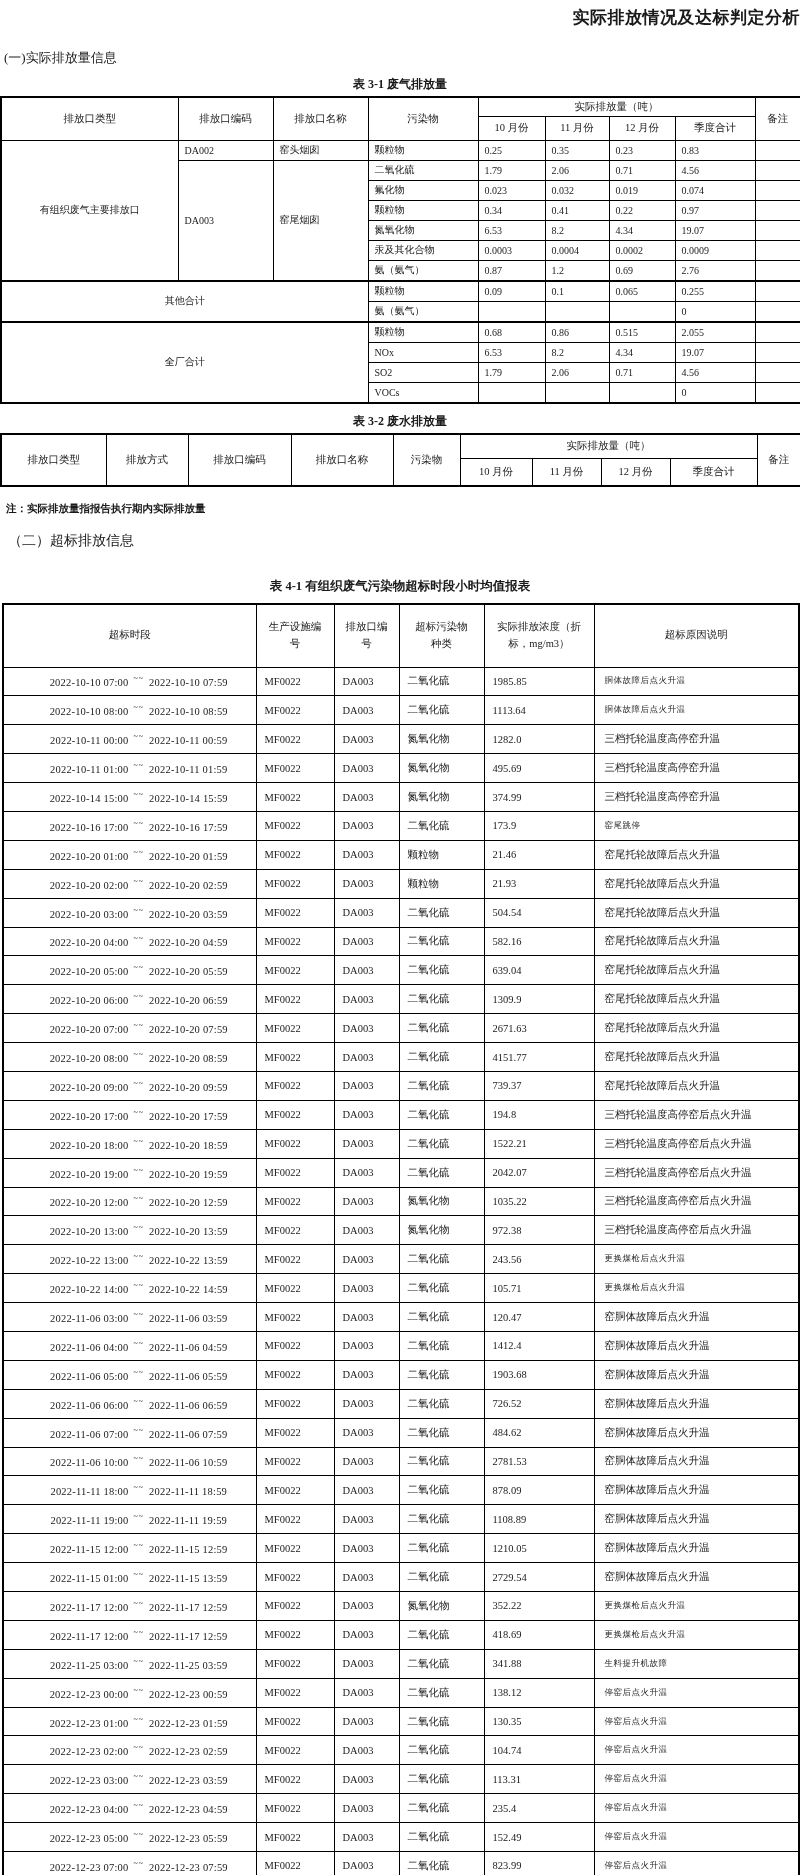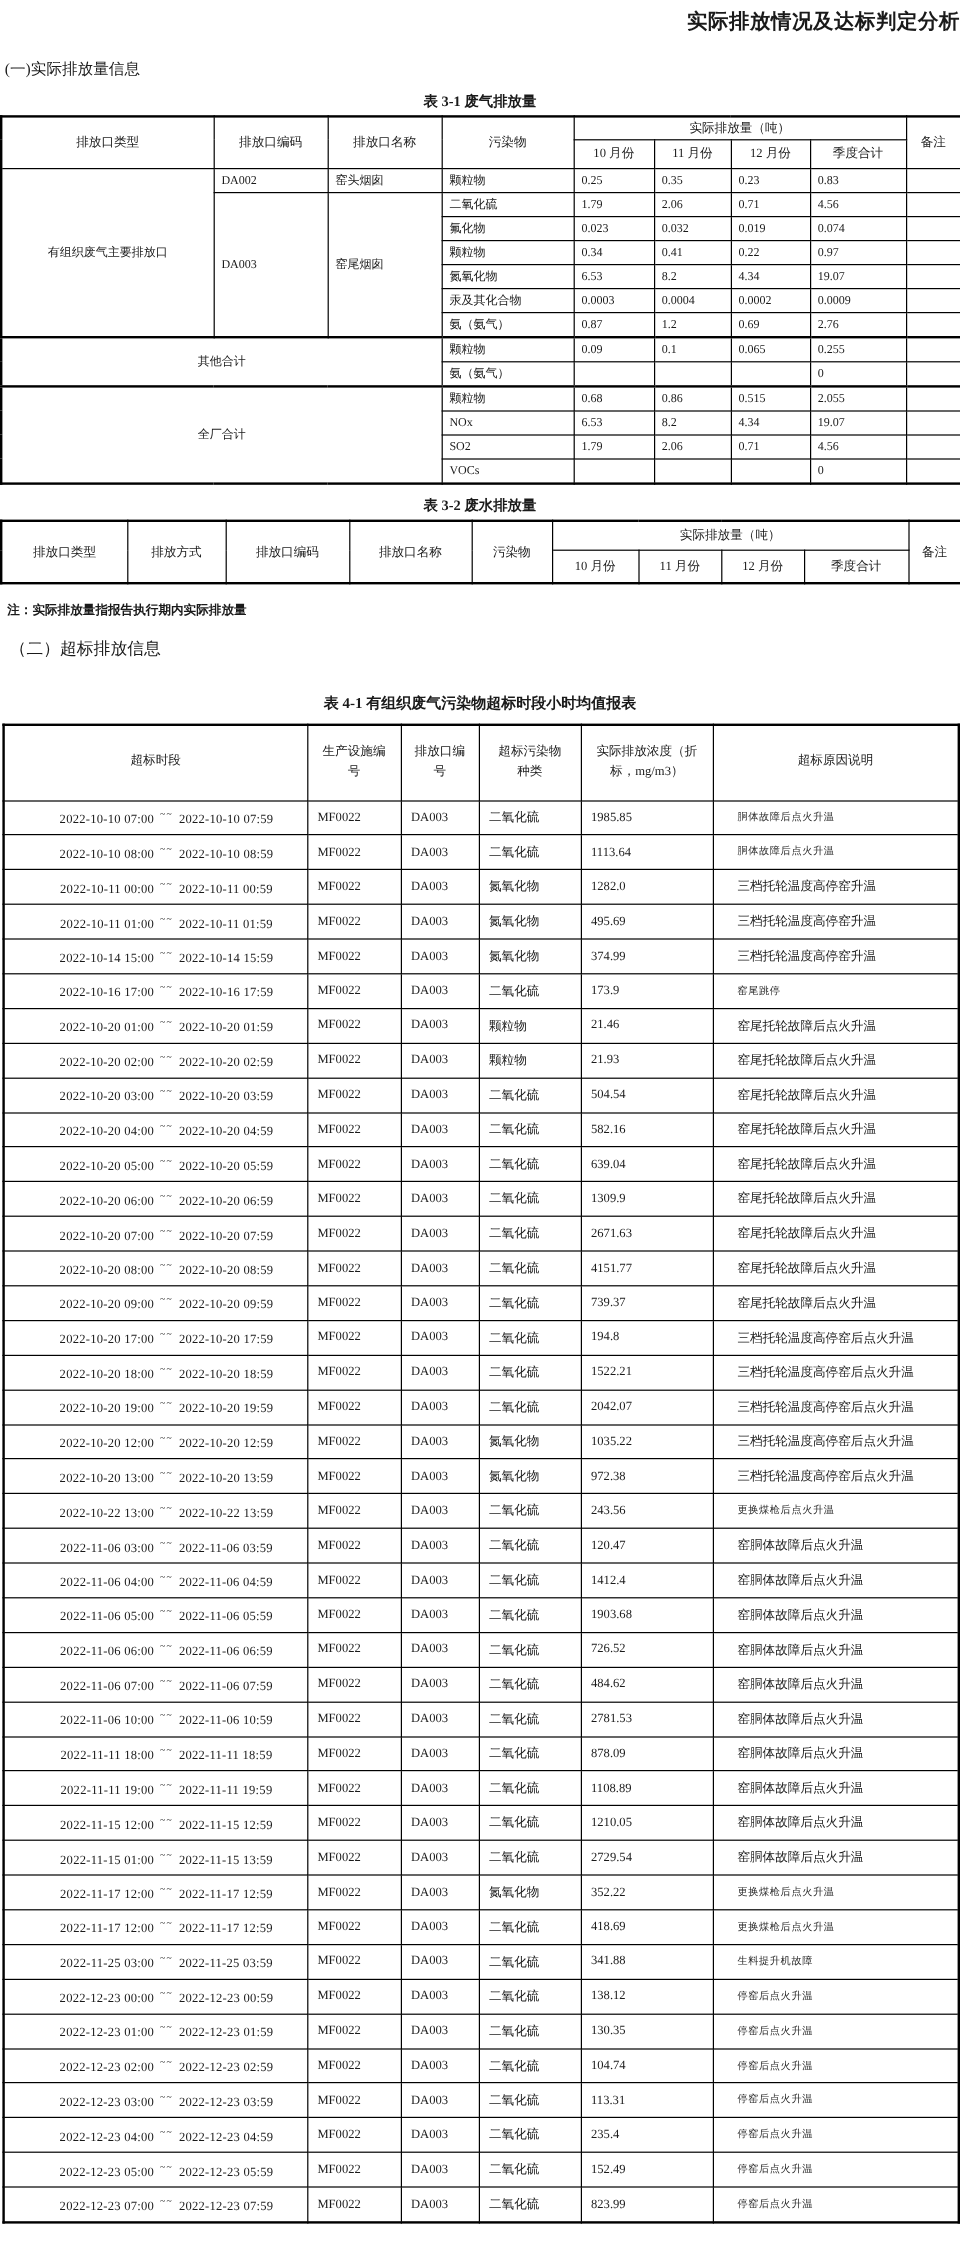--- a/index.html
+++ b/index.html
@@ -24,21 +24,21 @@
   #t31 .hr1{height:19px;}
   #t31 .hr2{height:24px;}
   #t32 .hr1{height:25px;}
   #t32 .hr2{height:27px;}
   #t31 .c-type{text-align:center;padding:0 2px;}
   #t31 tr.thick td{border-top:2px solid #000;}
   
   #t41 th{font-size:10.5px;text-align:center;padding:2px 11px;height:58px;line-height:1.6;}
   #t41 td{font-size:10.5px;height:27.9px;padding:0 2px 0 8px;text-align:left;}
   #t41 td.c-time{padding-left:20px;letter-spacing:.2px;white-space:nowrap;text-align:center;}
-  #t41 td.c-reason{padding-left:20px;font-size:10.5px;}
+  #t41 td.c-reason{padding-left:10px;font-size:10.5px;}
   #t41 td.c-reason.small{font-size:8.5px;color:#2a2a2a;letter-spacing:.5px;}
   .tsep{font-size:8px;vertical-align:5px;letter-spacing:1px;padding:0 5px;}
 </style>
 </head>
 <body>
 
 <div class="doc">
 
   <div class="doc-title">实际排放情况及达标判定分析</div>
 
@@ -411,20 +411,28 @@
         </tr>
         <tr>
           <td class="c-time"><span>2022-10-22 13:00</span><span class="tsep">~~</span><span>2022-10-22 13:59</span></td>
           <td>MF0022</td>
           <td>DA003</td>
           <td>二氧化硫</td>
           <td>243.56</td>
           <td class="c-reason small">更换煤枪后点火升温</td>
         </tr>
         <tr>
+          <td class="c-time"><span>2022-10-22 14:00</span><span class="tsep">~~</span><span>2022-10-22 14:59</span></td>
+          <td>MF0022</td>
+          <td>DA003</td>
+          <td>二氧化硫</td>
+          <td>105.71</td>
+          <td class="c-reason small">更换煤枪后点火升温</td>
+        </tr>
+        <tr>
           <td class="c-time"><span>2022-11-06 03:00</span><span class="tsep">~~</span><span>2022-11-06 03:59</span></td>
           <td>MF0022</td>
           <td>DA003</td>
           <td>二氧化硫</td>
           <td>120.47</td>
           <td class="c-reason">窑胴体故障后点火升温</td>
         </tr>
         <tr>
           <td class="c-time"><span>2022-11-06 04:00</span><span class="tsep">~~</span><span>2022-11-06 04:59</span></td>
           <td>MF0022</td>

